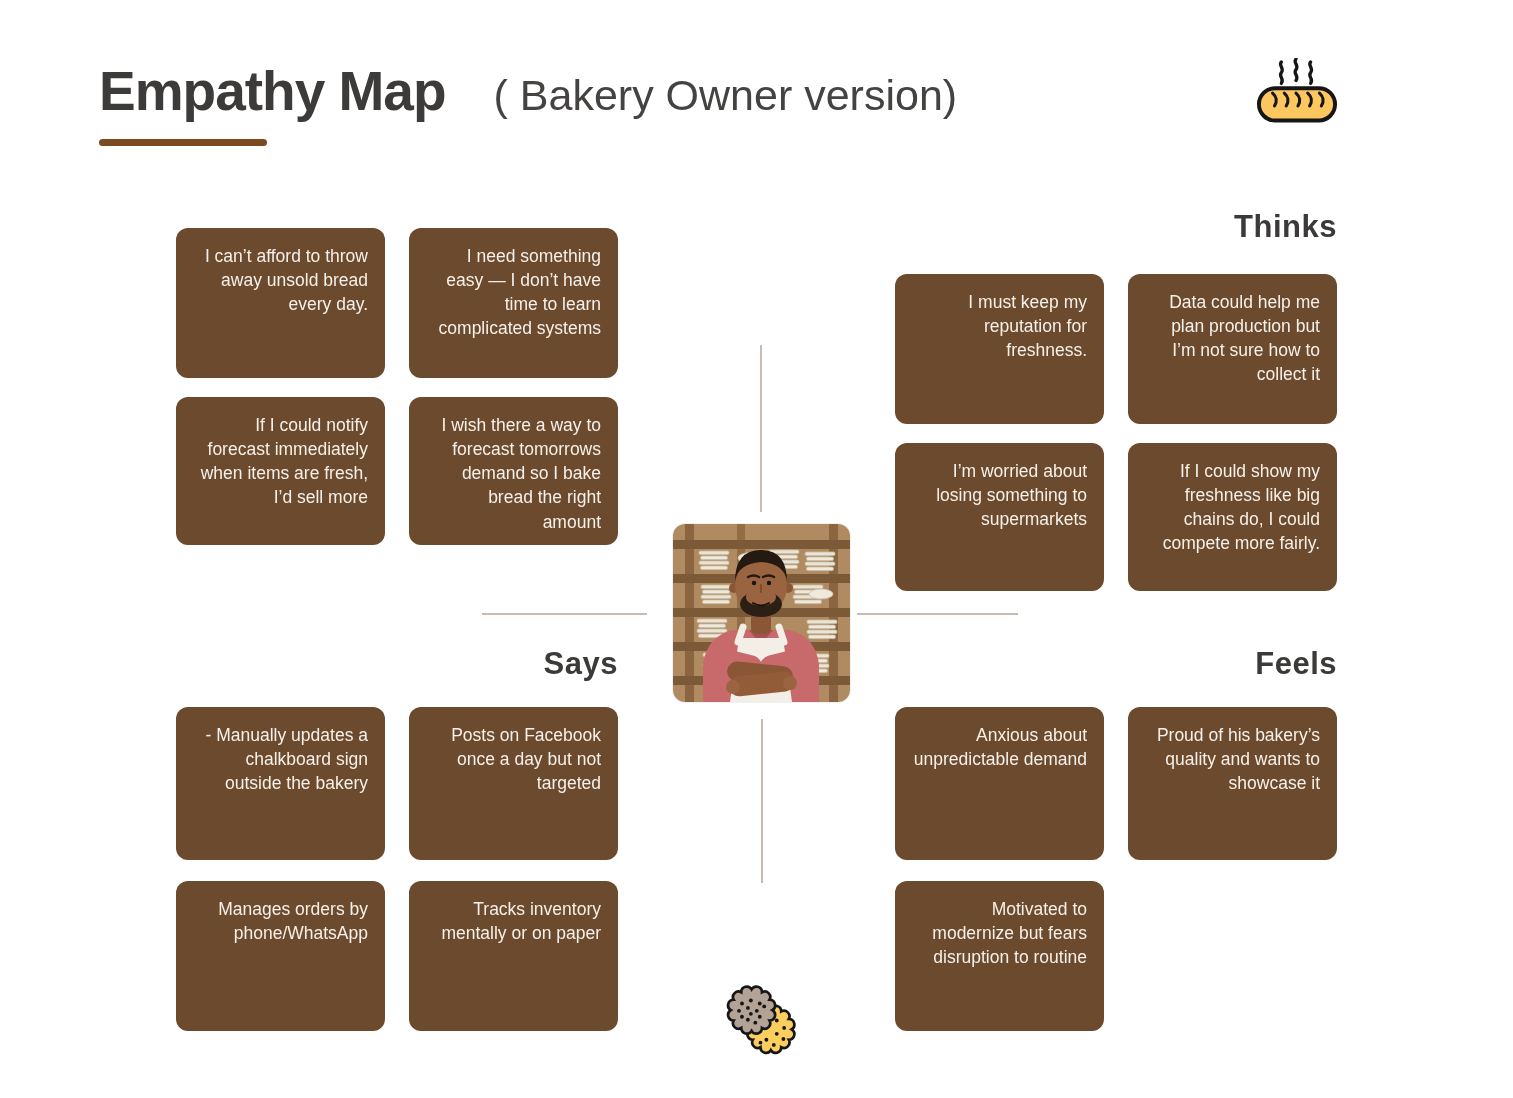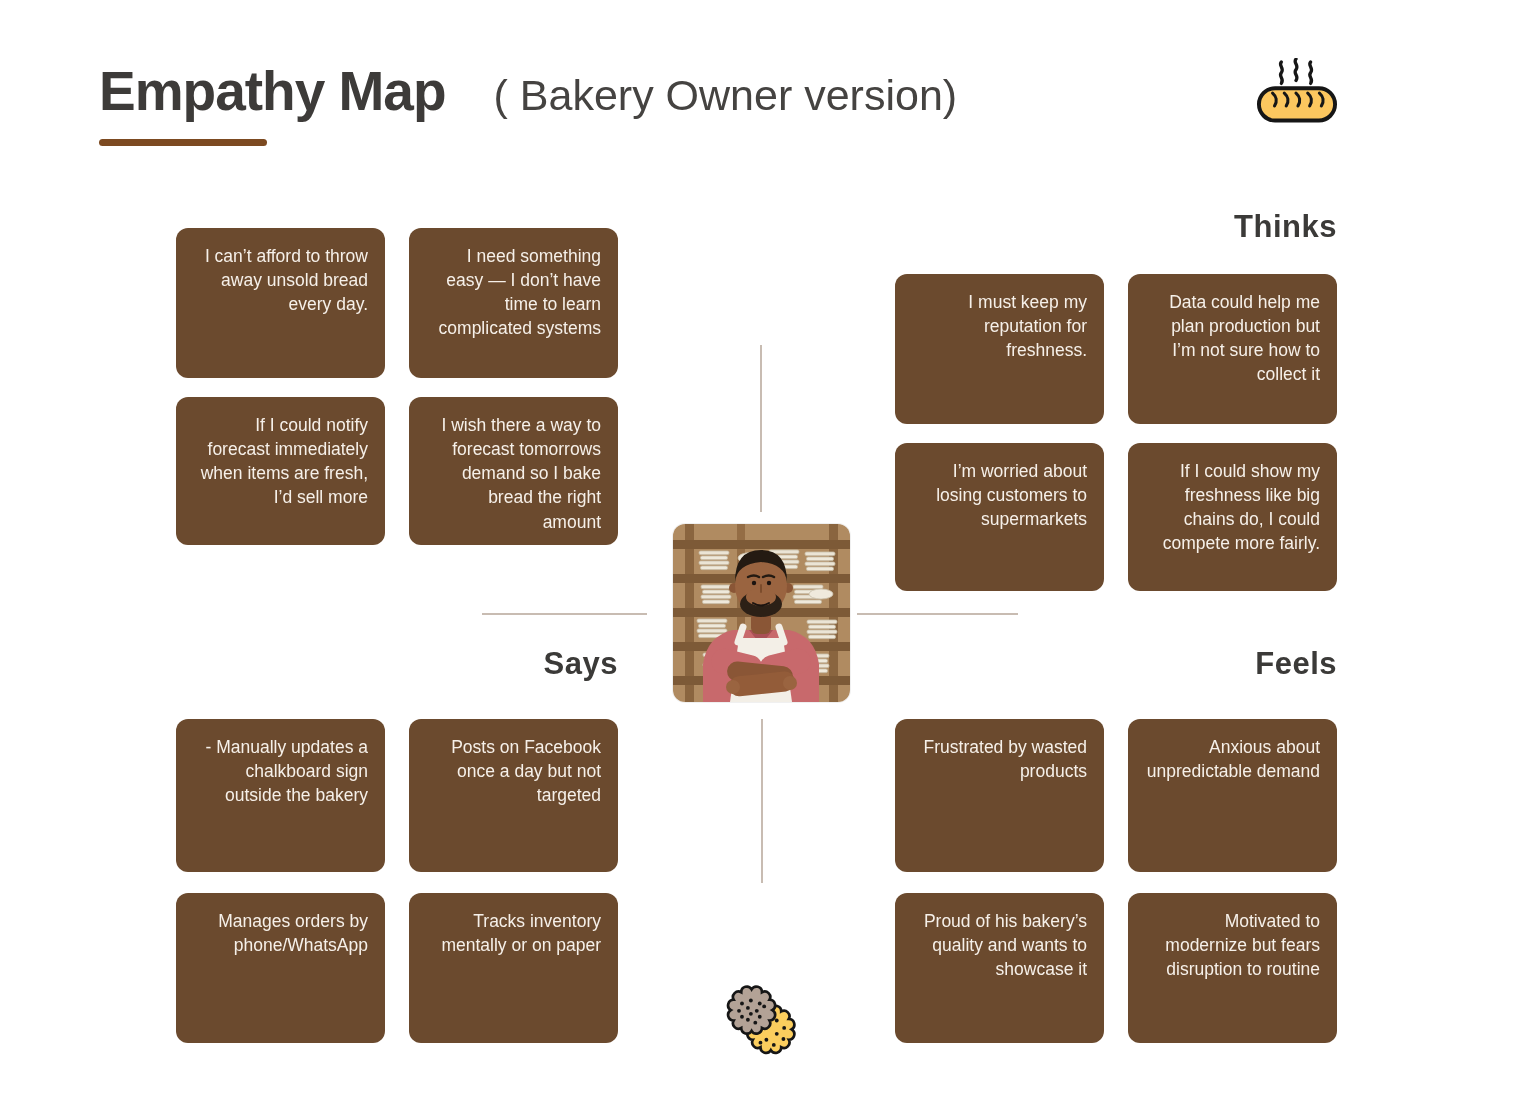--- a/index.html
+++ b/index.html
@@ -18,21 +18,21 @@
   
   .quadrant{position:absolute;width:442px;}
   .q-says  {left:176px;top:200px;}
   .q-thinks{left:895px;top:208px;}
   .q-does  {left:176px;top:645px;}
   .q-feels {left:895px;top:645px;}
   .quadrant h2{margin:0;font-size:31px;font-weight:800;color:var(--heading-text,#3b3a38);
     letter-spacing:.5px;line-height:38px;}
   .cards{margin-top:28px;display:grid;grid-template-columns:209px 209px;column-gap:24px;row-gap:19px;
     grid-template-rows:150px 148px;}
-  .q-does .cards,.q-feels .cards{margin-top:36px;grid-template-rows:153px 150px;row-gap:21px;}
+  .q-does .cards,.q-feels .cards{margin-top:24px;grid-template-rows:153px 150px;row-gap:21px;}
   .card{background:var(--card-background,#6b4a2e);border-radius:12px;padding:16px 17px;
     color:var(--card-text,#f6f0e9);font-size:17.5px;line-height:1.38;font-weight:500;
     box-sizing:border-box;overflow:hidden;}
   
   .photo{position:absolute;left:673px;top:524px;width:177px;height:178px;border-radius:12px;
     overflow:hidden;box-shadow:0 0 0 1px rgba(0,0,0,.06);}
   .photo svg{display:block;width:100%;height:100%;}
   .vline{position:absolute;width:2px;background:var(--divider-line,#c8bcb2);}
   .v-top{left:760px;top:345px;height:167px;}
   .v-bottom{left:761px;top:719px;height:164px;}
@@ -77,39 +77,38 @@
       <div class="card">If I could notify forecast immediately when items are fresh, I’d sell more</div>
       <div class="card">I wish there a way to forecast tomorrows demand so I bake bread the right amount</div>
     </div>
   </div>
 
   <div class="quadrant q-thinks">
     <h2>Thinks</h2>
     <div class="cards">
       <div class="card">I must keep my reputation for freshness.</div>
       <div class="card">Data could help me plan production but I’m not sure how to collect it</div>
-      <div class="card">I’m worried about losing customers to supermarkets</div>
+      <div class="card">I’m worried about losing something to supermarkets</div>
       <div class="card">If I could show my freshness like big chains do, I could compete more fairly.</div>
     </div>
   </div>
 
   <div class="quadrant q-does">
     <h2>Says</h2>
     <div class="cards">
       <div class="card">- Manually updates a chalkboard sign outside the bakery</div>
       <div class="card">Posts on Facebook once a day but not targeted</div>
       <div class="card">Manages orders by phone/WhatsApp</div>
       <div class="card">Tracks inventory mentally or on paper</div>
     </div>
   </div>
 
   <div class="quadrant q-feels">
     <h2>Feels</h2>
     <div class="cards">
-      <div class="card">Frustrated by wasted products</div>
       <div class="card">Anxious about unpredictable demand</div>
       <div class="card">Proud of his bakery’s quality and wants to showcase it</div>
       <div class="card">Motivated to modernize but fears disruption to routine</div>
     </div>
   </div>
 
   <div class="vline v-top"></div>
   <div class="vline v-bottom"></div>
   <div class="hline h-left"></div>
   <div class="hline h-right"></div>

